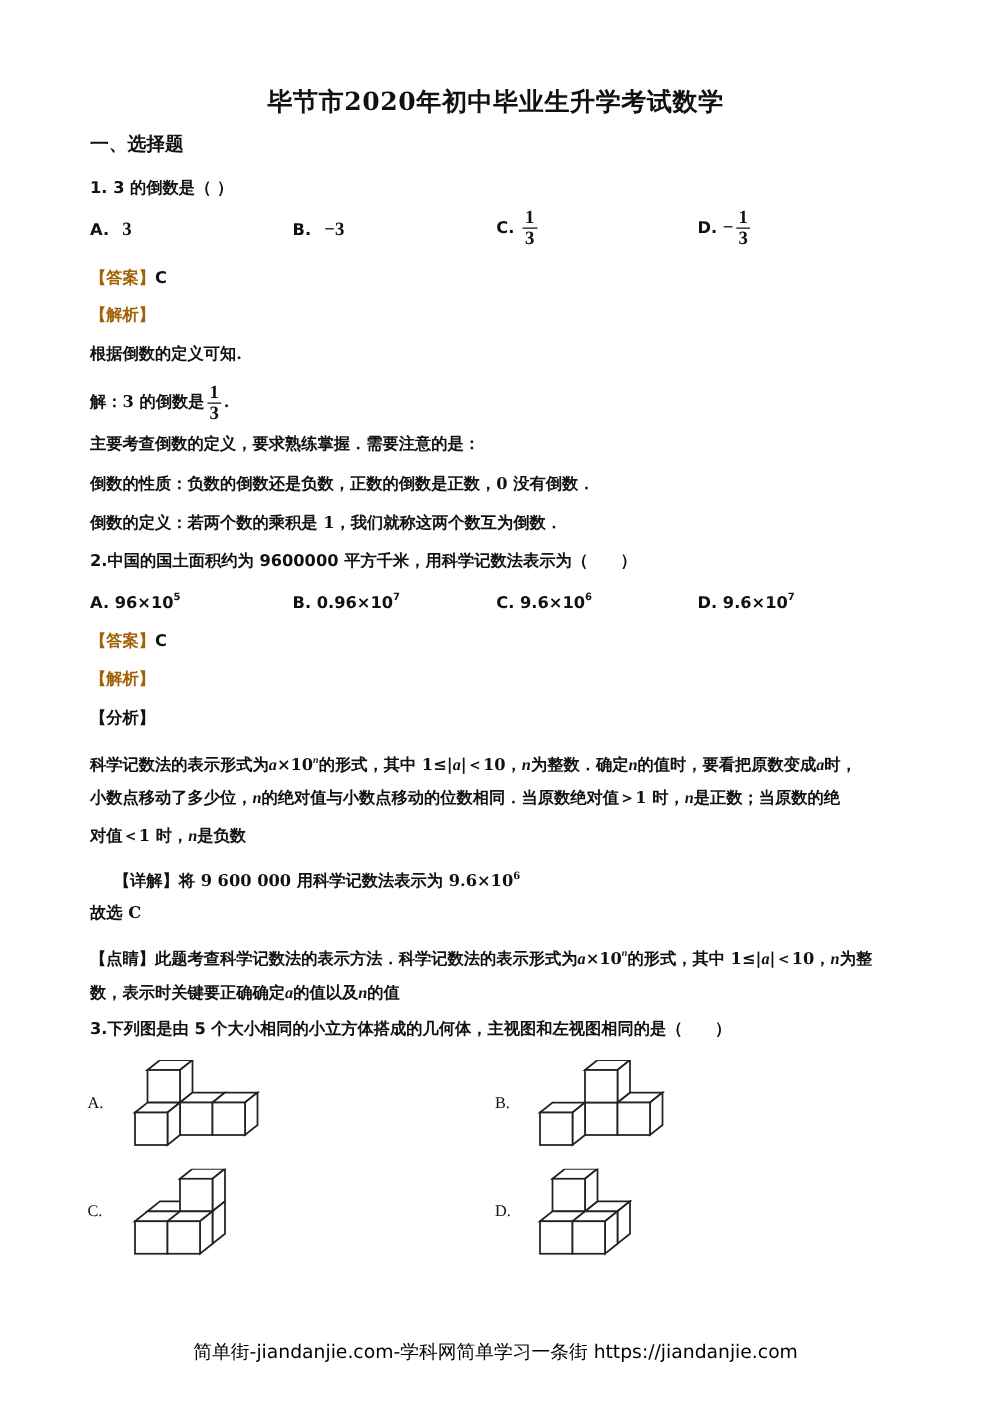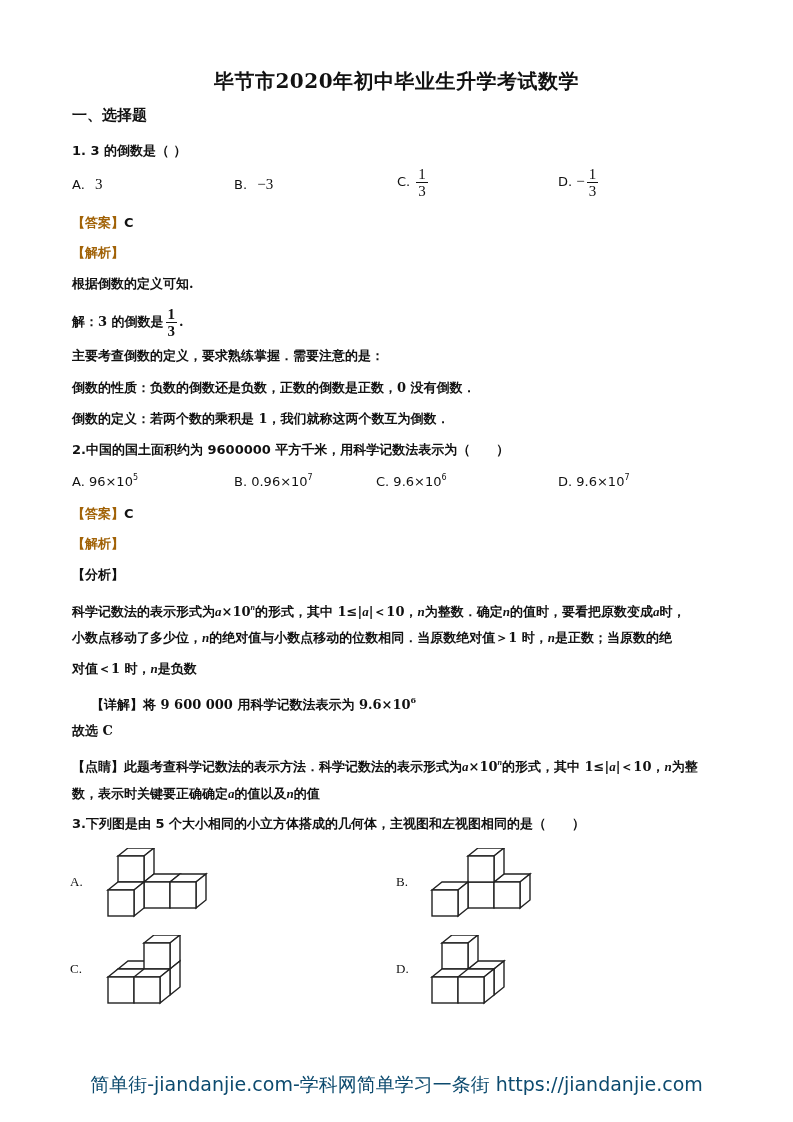--- a/index.html
+++ b/index.html
@@ -5,28 +5,28 @@
   html, body { margin: 0; padding: 0; background: #fff; }
   body { width: 793px; height: 1122px; position: relative; overflow: hidden;
          font-family: "DejaVu Serif", "Liberation Serif", serif; color: #111; }
   .abs { position: absolute; }
   .title { left: 0; width: 793px; top: 68px; text-align: center; font-size: 20px; font-weight: bold;
            font-family: "DejaVu Serif", serif; letter-spacing: 0.5px; }
   .section { left: 72px; top: 106px; font-size: 15px; font-weight: bold; font-family: "DejaVu Sans", sans-serif; }
   .line { left: 72px; font-size: 13px; line-height: 18px; white-space: nowrap; font-weight: bold; }
   .sans { font-family: "DejaVu Sans", "Liberation Sans", sans-serif; }
   .tag { color: #a16207; font-family: "DejaVu Sans", sans-serif; text-align: right; }
-  .opt { font-size: 13px; font-family: "DejaVu Sans", sans-serif; }
+  .opt { font-size: 13px; font-family: "DejaVu Sans", sans-serif; font-weight: bold; }
   .frac { display: inline-flex; flex-direction: column; align-items: center; vertical-align: middle;
           font-family: "Liberation Serif", serif; font-size: 15px; line-height: 16px; margin: 0 2px; }
   .frac .num { border-bottom: 1px solid #111; padding: 0 2px; }
   .mathv { font-family: "Liberation Serif", serif; font-size: 15px; }
   sup { font-size: 8px; vertical-align: 6px; }
   i { font-family: "Liberation Serif", serif; }
-  .footer { left: 0; width: 793px; top: 1072px; text-align: center; font-size: 19px; color: #0c4a6e;
+  .footer { left: 0; width: 793px; top: 1072px; text-align: center; font-size: 15px; color: #000000;
             font-family: "DejaVu Sans", sans-serif; }
   svg .c { fill: #fff; stroke: #222; stroke-width: 1.4; stroke-linejoin: miter; }
   .fig-label { font-family: "Liberation Serif", serif; font-size: 13px; }
 </style>
 </head>
 <body>
 
 <div class="abs title">毕节市2020年初中毕业生升学考试数学</div>
 <div class="abs section">一、选择题</div>
 
@@ -70,21 +70,21 @@
 <div class="abs line" style="top:379px;">倒数的性质：负数的倒数还是负数，正数的倒数是正数，0 没有倒数．</div>
 <div class="abs line" style="top:410px;">倒数的定义：若两个数的乘积是 1，我们就称这两个数互为倒数．</div>
 
 <div class="abs line sans" style="top:441px;text-align:center;">2.中国的国土面积约为 9600000 平方千米，用科学记数法表示为（　　）</div>
 <div class="abs opt" style="left:72px;top:473px;">
   <span>A.</span> <span>96×10</span><sup>5</sup>
 </div>
 <div class="abs opt" style="left:234px;top:473px;">
   <span>B.</span> <span>0.96×10</span><sup>7</sup>
 </div>
-<div class="abs opt" style="left:376px;top:473px;">
+<div class="abs opt" style="left:397px;top:473px;">
   <span>C.</span> <span>9.6×10</span><sup>6</sup>
 </div>
 <div class="abs opt" style="left:558px;top:473px;">
   <span>D.</span> <span>9.6×10</span><sup>7</sup>
 </div>
 
 <div class="abs line" style="top:505px;">
   <span class="tag">【答案】</span><span class="sans">C</span>
 </div>
 <div class="abs line tag" style="top:535px;">【解析】</div>

